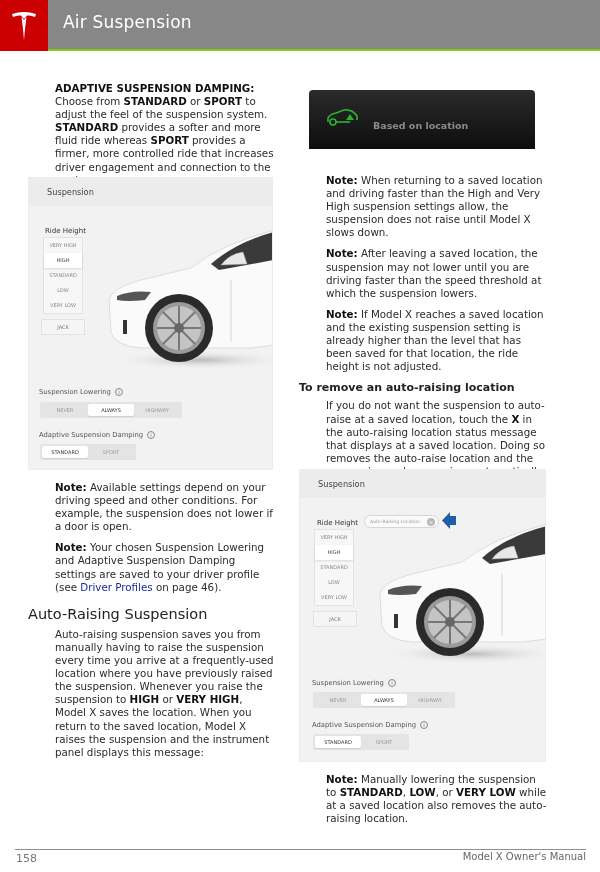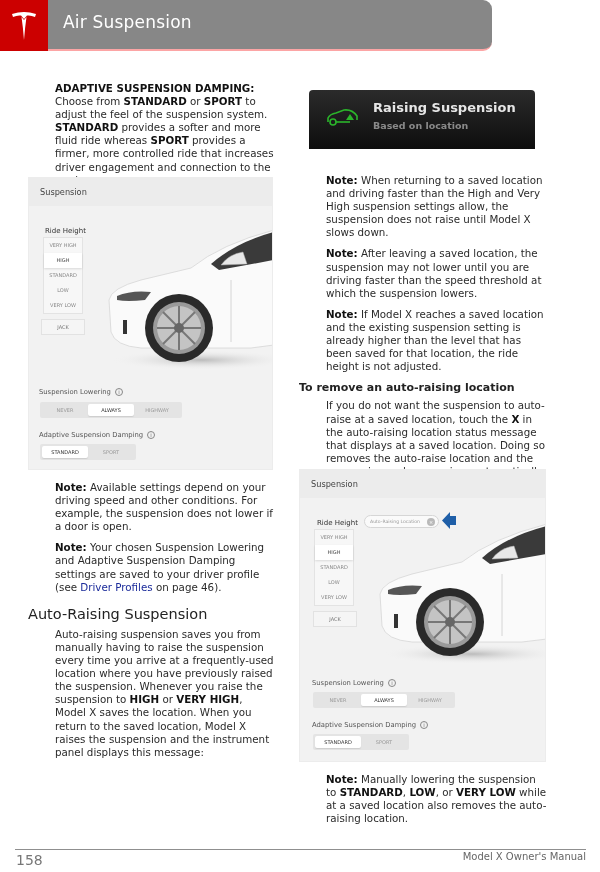--- a/index.html
+++ b/index.html
@@ -1,36 +1,36 @@
 <!DOCTYPE html>
 <html><head>
 <meta charset="utf-8">
 <style>
   * { box-sizing: border-box; margin: 0; padding: 0; }
   html, body { width: 600px; height: 872px; background: #ffffff; overflow: hidden; }
   body { font-family: "DejaVu Sans", sans-serif; color: #222; position: relative; }
 
-  .header { position: absolute; left: 0; top: 0; width: 492px; height: 51px; background: #878787; border-bottom: 2px solid #fca5a5; border-radius: 9px; }
+  .header { position: absolute; left: 0; top: 0; width: 600px; height: 51px; background: #878787; border-bottom: 2px solid #84cc16; }
   .logo-box { position: absolute; left: 0; top: 0; width: 48px; height: 51px; background: #cc0000; display: flex; align-items: center; justify-content: center; }
   .header-title { position: absolute; left: 63px; top: 12px; font-size: 17px; color: #fff; letter-spacing: 0.2px; }
 
   .col { position: absolute; font-size: 10.3px; line-height: 13.1px; color: #2a2a2a; }
   .col-left { left: 28px; top: 82px; width: 248px; }
   .col-right { left: 299px; width: 250px; }
 
   p { margin-bottom: 8px; margin-left: 27px; }
   b { font-weight: bold; color: #111; }
   .link { color: #1a2a9a; }
 
   .h2 { font-size: 14.5px; font-weight: normal; color: #222; margin: 14px 0 7px 0; }
   .h3 { font-size: 11px; font-weight: bold; color: #222; margin: 2px 0 5px 0; }
 
   
   .panel { position: absolute; background: #f2f2f2; border: 1px solid #ececec; overflow: hidden; }
-  .panel-head { height: 28px; background: #ececec; font-size: 8.2px; color: #444; padding: 9px 0 0 11px; }
+  .panel-head { height: 28px; background: #ececec; font-size: 8.2px; color: #444; padding: 9px 0 0 18px; }
   .rh-label { position: absolute; font-size: 7px; color: #333; }
   .rh-list { position: absolute; width: 40px; background: #f7f7f7; border: 1px solid #e3e3e3; }
   .rh-item { height: 15px; font-size: 5px; color: #888; text-align: center; line-height: 15px; }
   .rh-item.sel { background: #fff; color: #444; box-shadow: 0 1px 2px rgba(0,0,0,0.12); }
   .jack { position: absolute; width: 44px; height: 16px; background: #f5f5f5; border: 1px solid #e2e2e2; font-size: 5px; color: #777; text-align: center; line-height: 14px; }
   .car { position: absolute; }
   .sec-label { position: absolute; font-size: 6.8px; color: #555; }
   .info-icon { display: inline-block; width: 8px; height: 8px; border: 0.8px solid #888; border-radius: 50%; font-size: 5.5px; line-height: 7px; text-align: center; color: #777; margin-left: 4px; vertical-align: middle; }
   .seg { position: absolute; display: flex; background: #e4e4e4; border-radius: 2px; padding: 2px; }
   .seg-btn { height: 12px; font-size: 5px; color: #999; text-align: center; line-height: 12px; }
@@ -39,21 +39,21 @@
   .arl-pill { position: absolute; width: 75px; height: 13px; border: 1px solid #d6d6d6; border-radius: 7px; background: #fafafa; font-size: 4.6px; color: #999; line-height: 11px; padding-left: 5px; }
   .arl-x { position: absolute; right: 3px; top: 2px; width: 8px; height: 8px; border-radius: 50%; background: #b9b9b9; color: #fff; font-size: 5px; line-height: 8px; text-align: center; }
 
   
   .banner { position: absolute; left: 309px; top: 90px; width: 226px; height: 59px; background: linear-gradient(#2b2b2b, #0d0d0d); border-radius: 4px 4px 0 0; }
   .banner-title { position: absolute; left: 64px; top: 10px; font-size: 13px; font-weight: bold; color: #e6e6e6; }
   .banner-sub { position: absolute; left: 64px; top: 30px; font-size: 9.5px; font-weight: bold; color: #8a8a8a; text-align: right; }
   .banner-icon { position: absolute; left: 17px; top: 18px; }
 
   .footer-line { position: absolute; left: 15px; top: 849px; width: 571px; height: 1px; background: #8f8f8f; }
-  .page-num { position: absolute; left: 16px; top: 852px; font-size: 14px; color: #777; }
+  .page-num { position: absolute; left: 16px; top: 852px; font-size: 11px; color: #777; }
   .manual-name { position: absolute; right: 14px; top: 851px; font-size: 10px; color: #666; }
 </style>
 </head>
 <body>
 
 <div class="header">
   <div class="logo-box">
     <svg width="26" height="30" viewBox="0 0 26 30">
       <path d="M1 3 Q13 -1 25 3 L24 6 Q20 4 16 4.5 L13 8 L10 4.5 Q6 4 2 6 Z" fill="#fff"></path>
       <path d="M10.5 6 L13 9 L15.5 6 Q14 16 13 29 Q12 16 10.5 6 Z" fill="#fff"></path>
@@ -136,21 +136,20 @@
   </p>
 </div>
 
 <div class="banner">
   <svg class="banner-icon" width="34" height="20" viewBox="0 0 34 20">
     <path d="M2 14 L2 10 Q4 6 10 5 L18 2 Q26 1 31 8 L31 12" fill="none" stroke="#2bb52b" stroke-width="1.6"></path>
     <line x1="10" y1="14" x2="24" y2="14" stroke="#2bb52b" stroke-width="1.6"></line>
     <circle cx="7" cy="14" r="3" fill="none" stroke="#2bb52b" stroke-width="1.6"></circle>
     <path d="M20 12 L24 6 L28 12 Z" fill="#2bb52b"></path>
   </svg>
-  <div class="banner-title">Raising Suspension</div>
   <div class="banner-sub">Based on location</div>
 </div>
 
 <div class="col col-right" style="top:174px;">
   <p>
     <b>Note:</b><span> When returning to a saved location and driving faster than the High and Very High suspension settings allow, the suspension does not raise until Model X slows down.</span>
   </p>
   <p>
     <b>Note:</b><span> After leaving a saved location, the suspension may not lower until you are driving faster than the speed threshold at which the suspension lowers.</span>
   </p>

